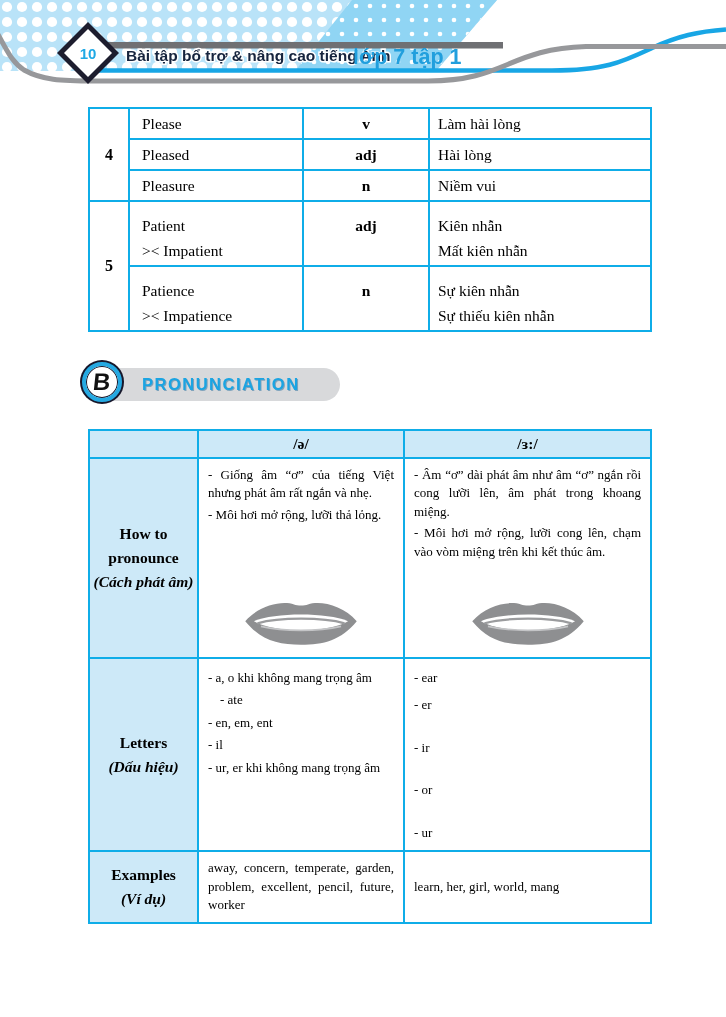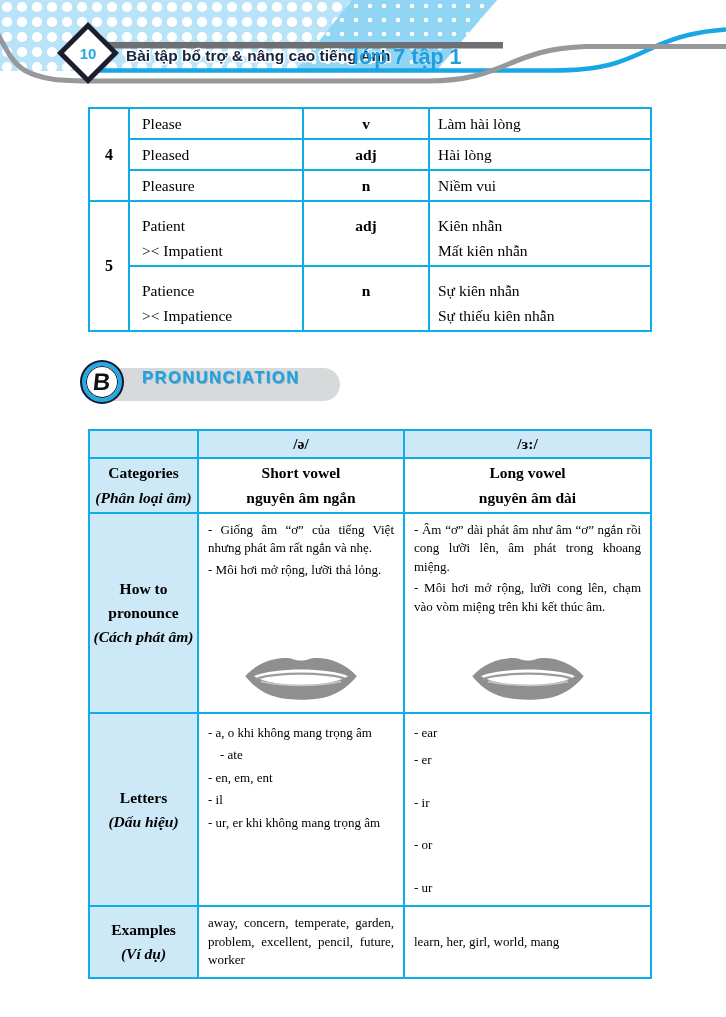--- a/index.html
+++ b/index.html
@@ -11,21 +11,21 @@
   table.vocab{position:absolute;left:88px;top:107px;width:562px;border-collapse:collapse;table-layout:fixed;}
   table.vocab td{border:2.5px solid #0fade8;font-size:15.5px;padding:2px 8px;vertical-align:middle;}
   .vocab .num{text-align:center;font-weight:bold;font-size:16px;}
   .vocab .pos{text-align:center;font-weight:bold;}
   .vocab .word{padding-left:12px;}
   .vocab .vtop{vertical-align:top;padding-top:11px;line-height:25px;}
 
   
   .badge-wrap{position:absolute;left:82px;top:362px;height:44px;}
   .badge-pill{position:absolute;left:16px;top:6px;width:242px;height:33px;background:#d8d9db;
-              border-radius:18px;display:flex;padding-left:44px;box-sizing:border-box;}
+              border-radius:18px;display:flex;align-items:center;padding-left:44px;box-sizing:border-box;}
   .badge-title{font-family:"Liberation Sans",sans-serif;font-weight:bold;font-size:16.5px;
                letter-spacing:1.5px;color:#1ba4e2;text-shadow:1px 1px 0 rgba(17,98,150,.45);}
   .badge-circle{position:absolute;left:0;top:0;width:32px;height:32px;background:#fff;
                 border:4px solid #25a9e2;border-radius:50%;box-shadow:0 0 0 2px #17172b, inset 0 0 0 1px #17172b;
                 display:flex;align-items:center;justify-content:center;}
   .badge-letter{font-family:"Liberation Sans",sans-serif;font-weight:bold;font-size:24px;color:#111;
                 transform:skewX(-6deg);line-height:1;}
 
   
   table.pron{position:absolute;left:88px;top:429px;width:562px;border-collapse:collapse;table-layout:fixed;}
@@ -143,34 +143,20 @@
         <col style="width:247px">
       </colgroup>
 
     <tbody>
         <tr style="height:28px">
       <td class="fill"></td>
       <td class="fill hdr">/ə/</td>
       <td class="fill hdr">/ɜ:/</td>
     </tr>
 
-    <tr style="height:55px">
-      <td class="fill label-cell">
-        <div class="lab">Categories</div>
-        <div class="lab-vi">(Phân loại âm)</div>
-      </td>
-      <td class="center-bold">
-        <div>Short vowel</div>
-        <div>nguyên âm ngắn</div>
-      </td>
-      <td class="center-bold">
-        <div>Long vowel</div>
-        <div>nguyên âm dài</div>
-      </td>
-    </tr>
 
     <tr style="height:200px">
       <td class="fill label-cell">
         <div class="lab">How to</div>
         <div class="lab">pronounce</div>
         <div class="lab-vi">(Cách phát âm)</div>
       </td>
       <td class="content rel">
         <p>- Giống âm “ơ” của tiếng Việt nhưng phát âm rất ngắn và nhẹ.</p>
         <p>- Môi hơi mở rộng, lưỡi thả lỏng.</p>

